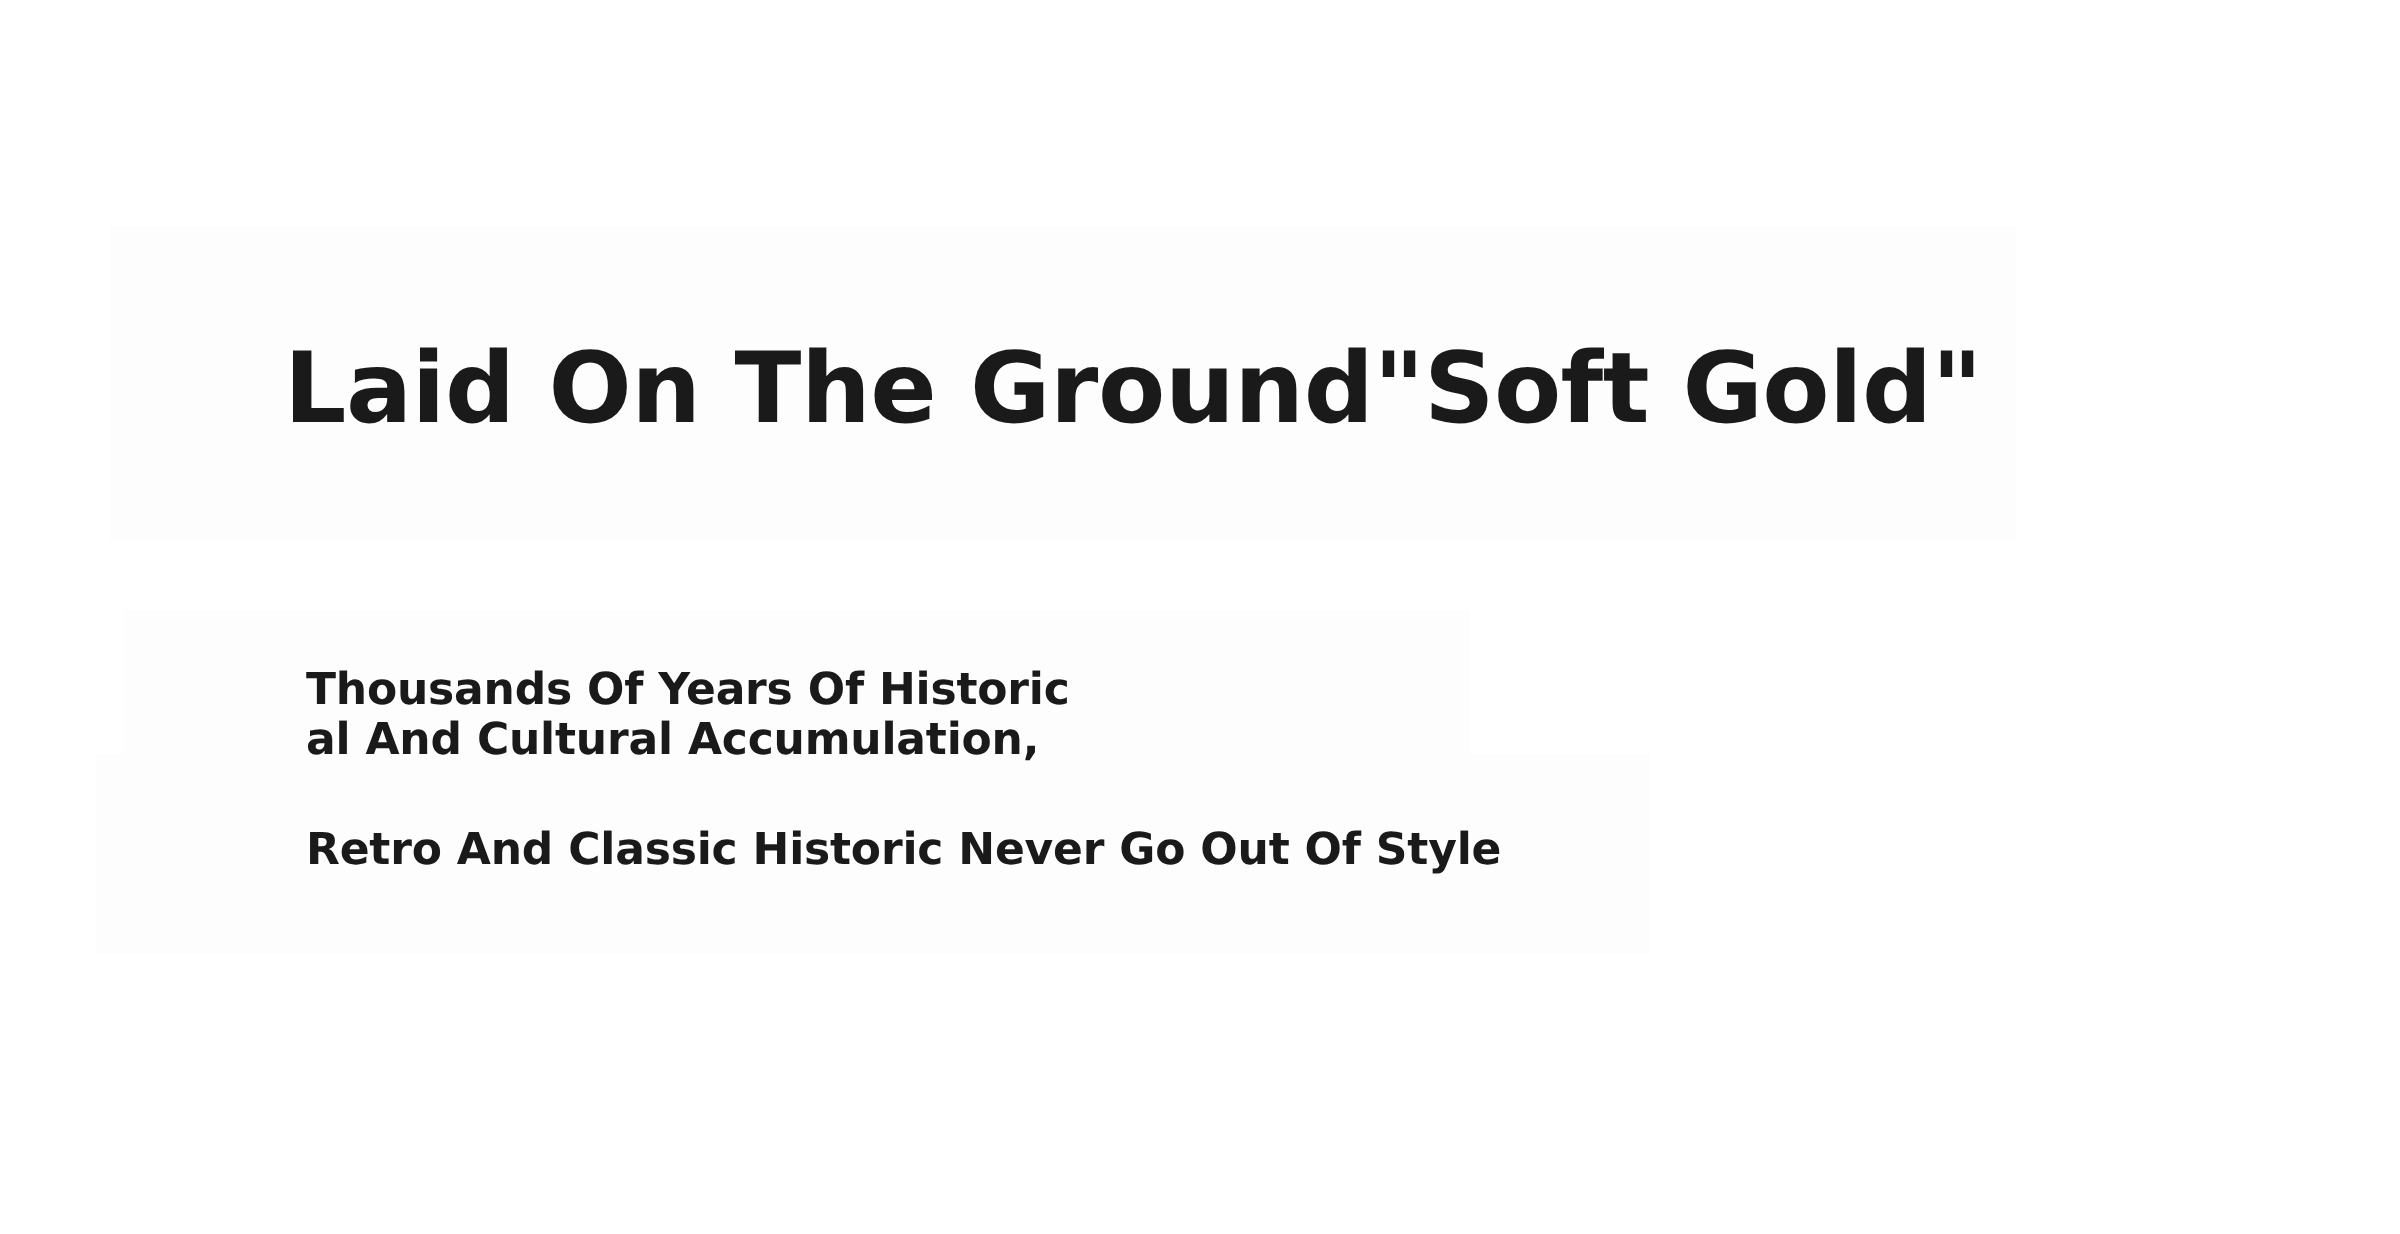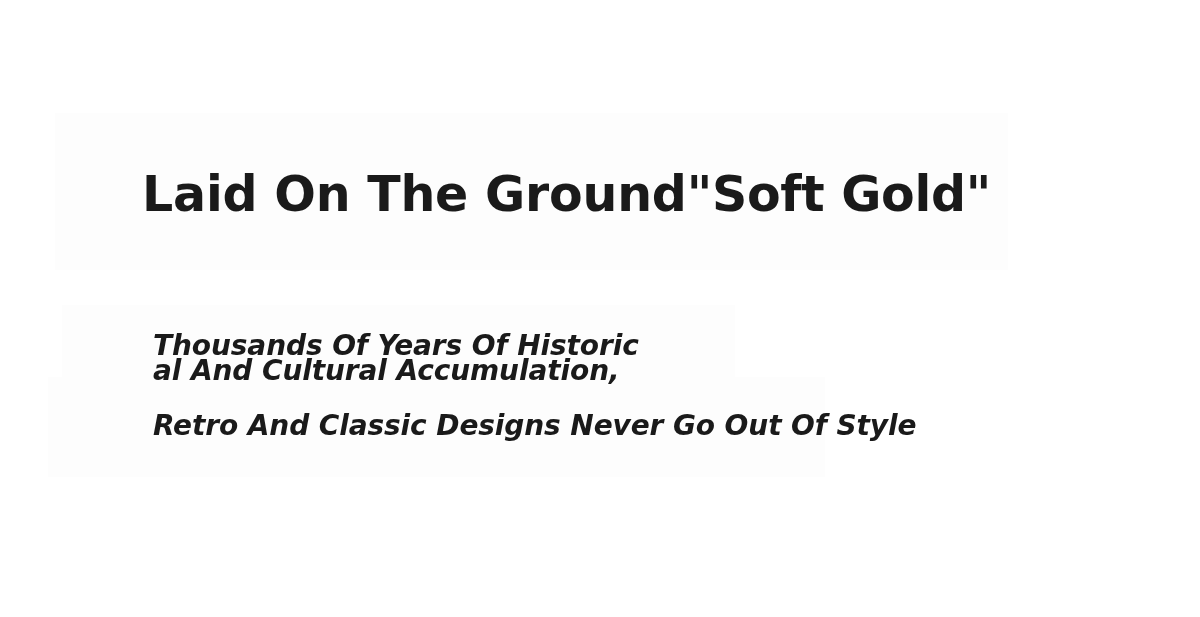--- a/index.html
+++ b/index.html
@@ -68,27 +68,26 @@
 
   
   #body-block {
     position: absolute;
     left: 153px;
     top: 333px;
     width: 760px;
     color: #1a1a1a;
   }
   .body-para {
-    font-size: 28px;
+    font-size: 22px;
     font-weight: bold;
     line-height: 25px;
     letter-spacing: -0.1px;
     white-space: pre-line;
     margin: 0;
-    font-style: italic;
   }
   #body-para-2 {
     margin-top: 30px;
     white-space: nowrap;
   }
 </style>
 </head>
 <body>
 
 <div id="canvas">
@@ -99,16 +98,16 @@
 
   <div class="panel" id="body-panel-lower"></div>
 
   <div id="title-block">
     <span class="title-main">Laid On The Ground</span><span class="title-quoted">"Soft Gold"</span>
   </div>
 
   <div id="body-block">
     <p class="body-para" id="body-para-1">Thousands Of Years Of Historic
 al And Cultural Accumulation,</p>
-    <p class="body-para" id="body-para-2">Retro And Classic Designs Never Go Out Of Style</p>
+    <p class="body-para" id="body-para-2">Retro And Classic Historic Never Go Out Of Style</p>
   </div>
 
 </div>
 
 </body></html>

